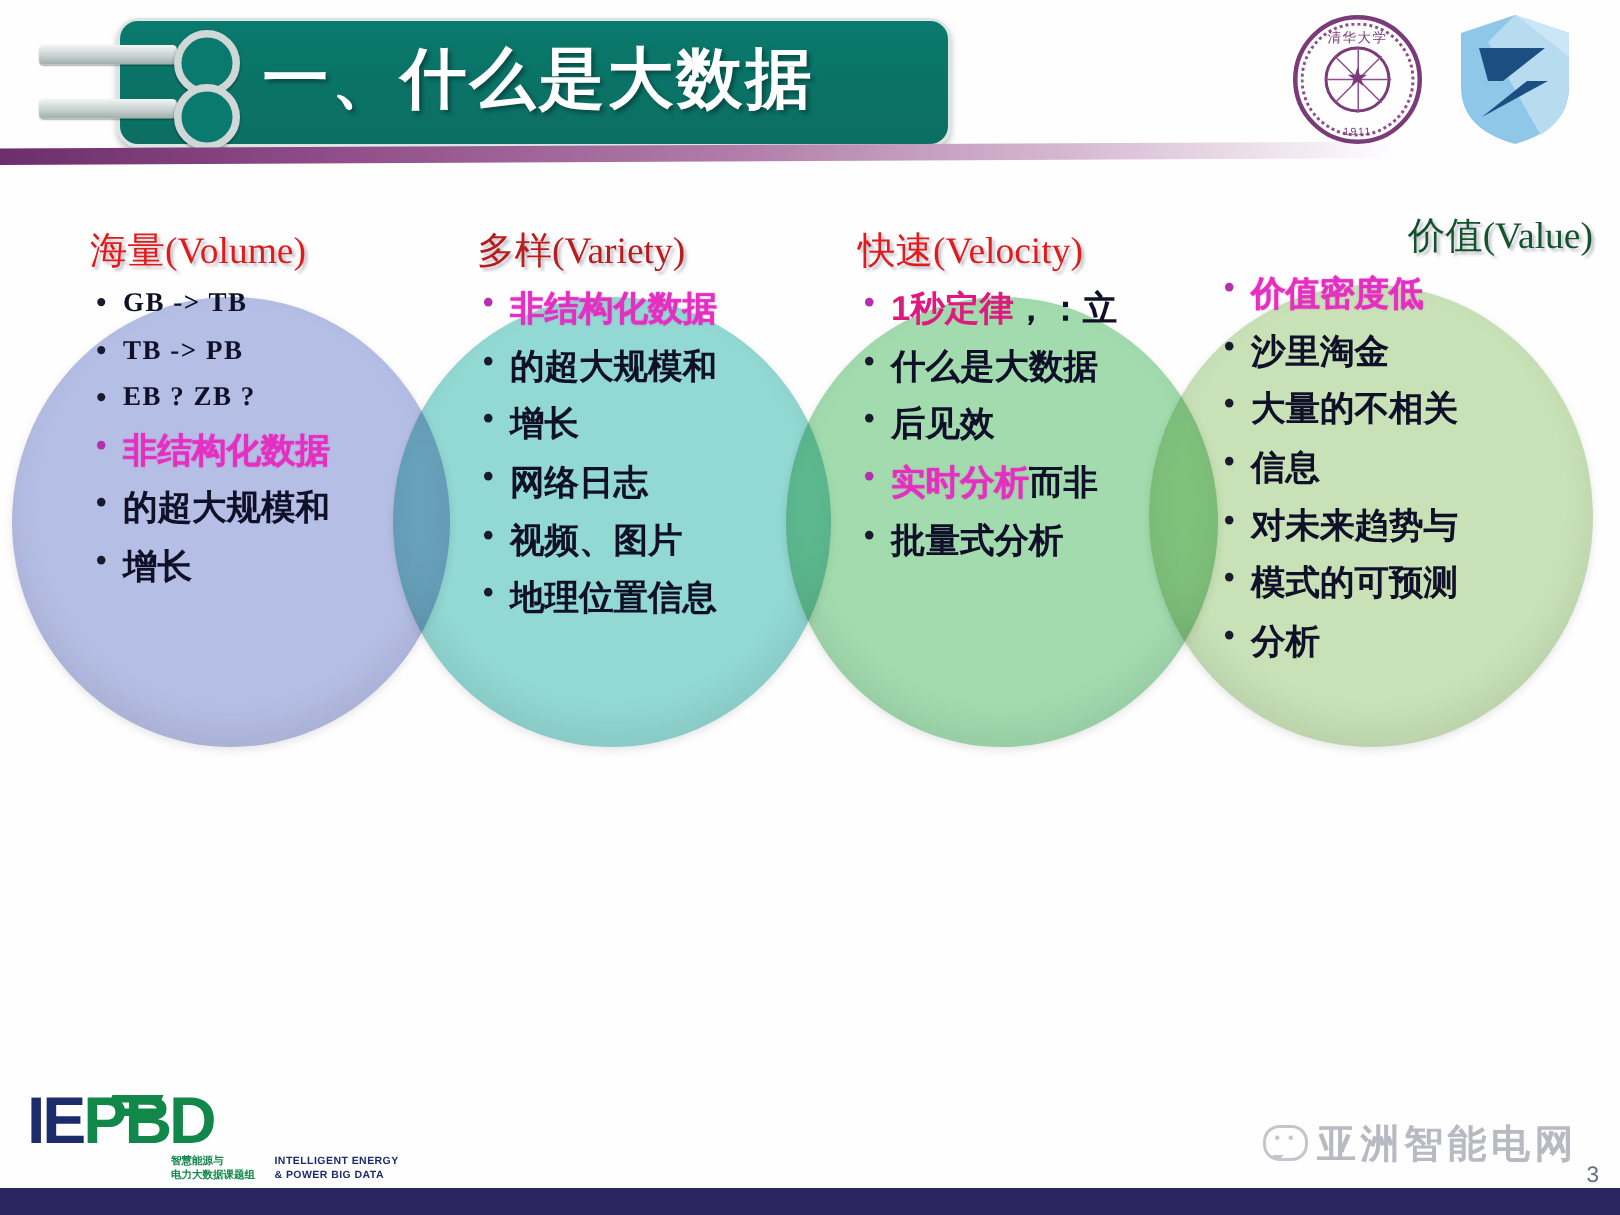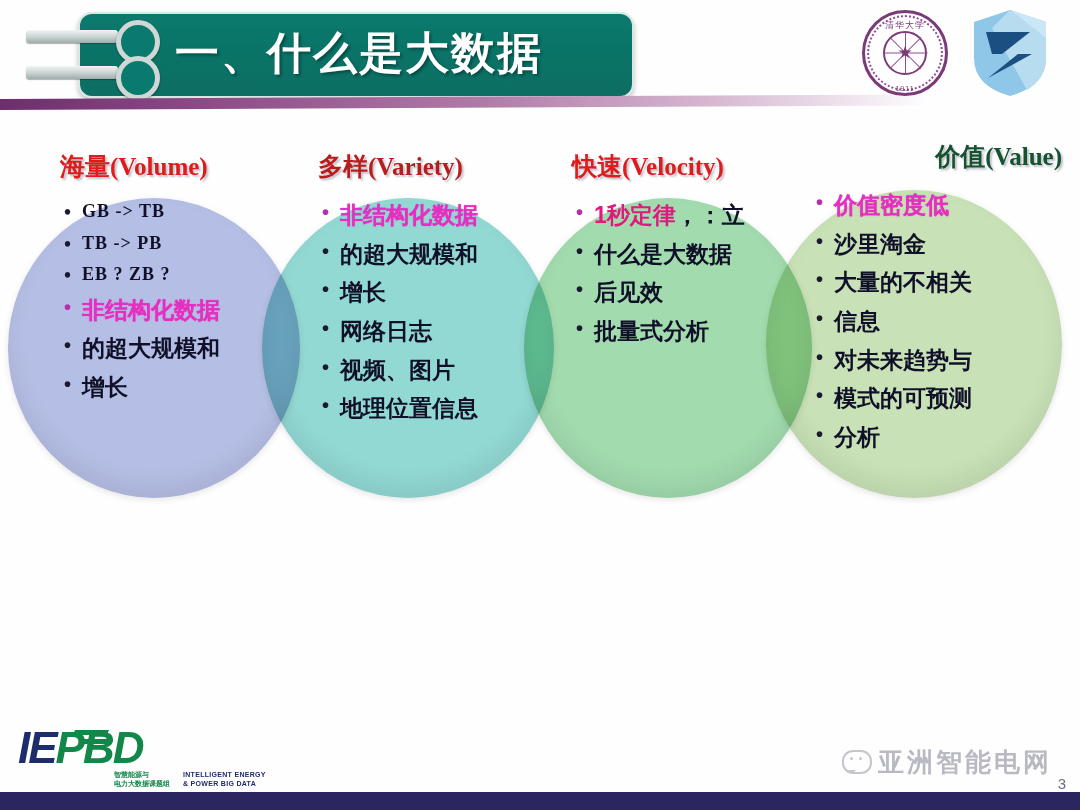--- a/index.html
+++ b/index.html
@@ -70,22 +70,22 @@
   .c2{left:262px;top:48px; width:292px;height:300px;}
   .c3{left:524px;top:48px; width:288px;height:300px;}
   .c4{left:766px;top:40px; width:296px;height:308px;}
 
   .col{position:absolute;top:150px;width:250px;}
   .col1{left:60px;}
   .col2{left:318px;}
   .col3{left:572px;}
   .col4{left:812px;}
 
-  .cap{font-weight:bold;font-size:25px;color:#e01b1b;white-space:nowrap;
-    text-shadow:2px 2px 2px rgba(120,120,140,.45);margin-bottom:16px;}
+  .cap{font-weight:normal;font-size:25px;color:#e01b1b;white-space:nowrap;
+    text-shadow:2px 2px 2px rgba(120,120,140,.45);margin-bottom:6px;}
   .cap .en{font-family:"Liberation Serif","DejaVu Serif",serif;}
 
   ul.items{list-style:none;margin:0;padding:0;}
   ul.items li{position:relative;padding-left:22px;margin-bottom:6px;
     font-size:23px;font-weight:bold;color:#101028;line-height:1.42;}
   ul.items li::before{content:"\2022";position:absolute;left:4px;top:-1px;
     font-size:20px;color:#1a1a2e;}
   ul.items li.pink::before{color:#b52fae;}
   ul.items li.serif{font-family:"Liberation Serif","DejaVu Serif",serif;
     font-size:18px;letter-spacing:1px;}
@@ -97,21 +97,21 @@
   .line1{text-align:center;font-size:32px;font-weight:bold;color:#141414;
     letter-spacing:1px;}
   .line2{margin-top:22px;padding-left:68px;font-size:34px;font-weight:bold;
     color:#d4161a;letter-spacing:2px;
     text-shadow:1px 1px 0 rgba(120,0,0,.25);}
   .red{color:#d4161a;}
 
   
   .footer-logo{position:absolute;left:18px;top:726px;width:260px;height:64px;}
   .logo-main{position:absolute;left:0;top:0;font-size:44px;font-weight:bold;
-    font-style:italic;letter-spacing:-2px;line-height:44px;}
+    letter-spacing:-2px;line-height:44px;}
   .logo-ie{color:#1d2c6b;}
   .logo-pbd{color:#12874a;}
   .logo-sub-cn{position:absolute;left:96px;top:44px;font-size:7px;color:#12874a;
     line-height:9px;font-weight:bold;}
   .logo-sub-en{position:absolute;left:165px;top:44px;font-size:7px;color:#1d2c6b;
     line-height:9px;font-weight:bold;letter-spacing:.3px;}
   .dash{position:absolute;left:56px;top:4px;width:34px;height:5px;background:#12874a;
     transform:skewX(-20deg);}
   .dash2{position:absolute;left:64px;top:13px;width:26px;height:5px;background:#12874a;
     transform:skewX(-20deg);}
@@ -216,20 +216,21 @@
   </div>
 
   <div class="col col3">
     <div class="cap" style="color: rgb(224, 27, 27);">
       <span>快速</span><span class="en">(Velocity)</span>
     </div>
     <ul class="items">
       <li class="pink"><span class="hl2">1秒定律</span><span>，：立</span></li>
       <li style="padding-left:22px">什么是大数据</li>
       <li style="padding-left:22px">后见效</li>
+      <li class="pink"><span class="hl">实时分析</span><span>而非</span></li>
       <li style="padding-left:22px">批量式分析</li>
     </ul>
   </div>
 
   <div class="col col4" style="top:140px">
     <div class="cap" style="color: #14532d; text-align: right;">
       <span>价值</span><span class="en">(Value)</span>
     </div>
     <ul class="items">
       <li class="pink"><span class="hl">价值密度低</span></li>

